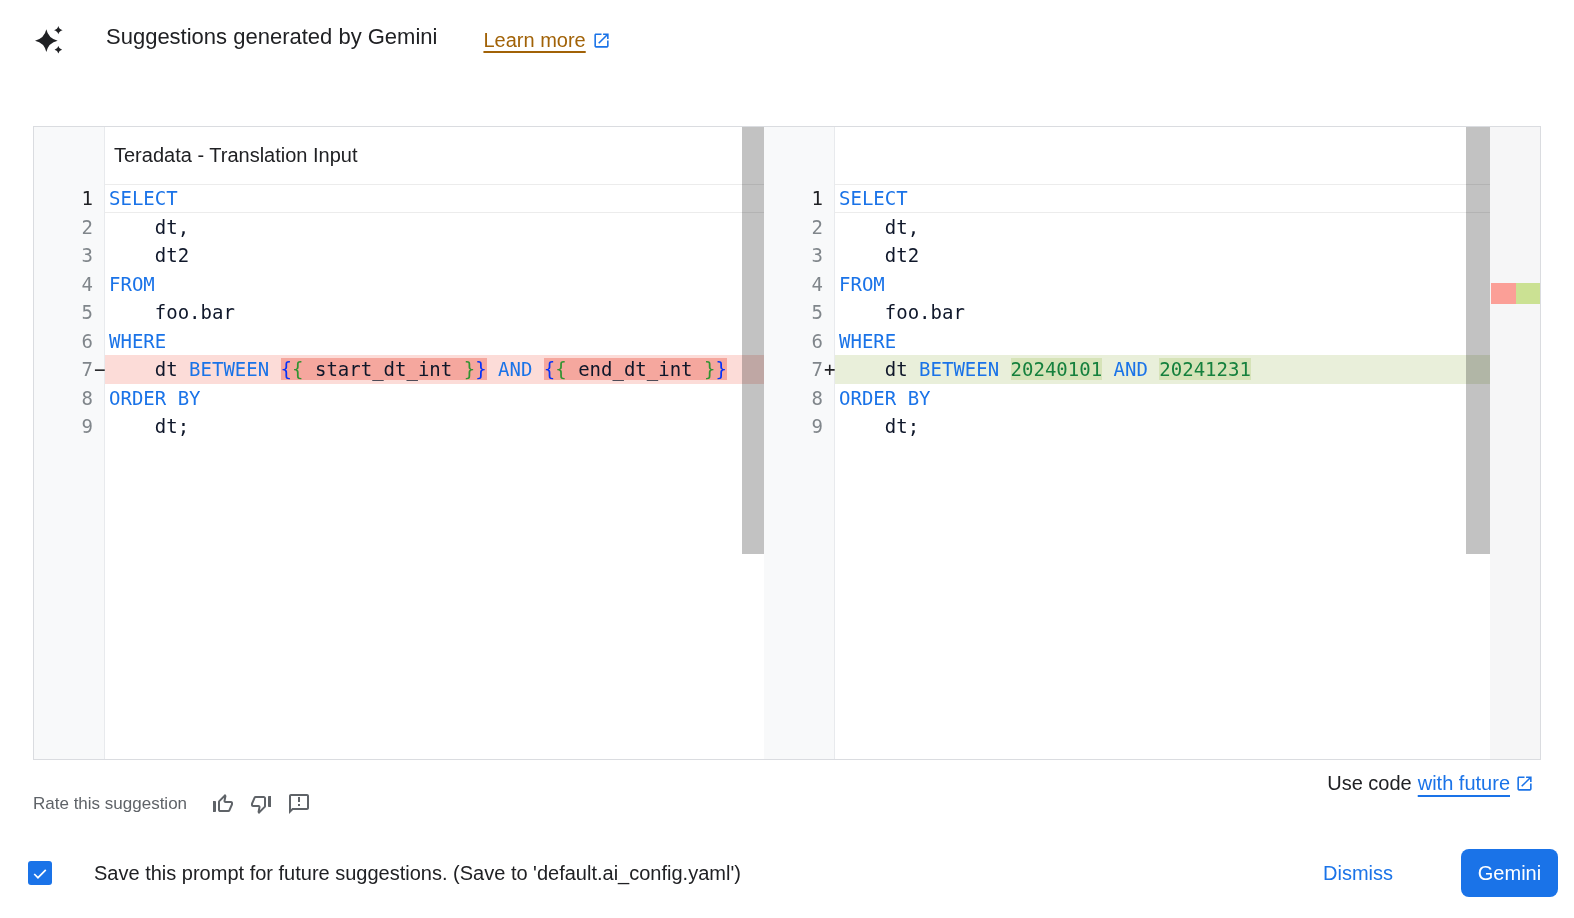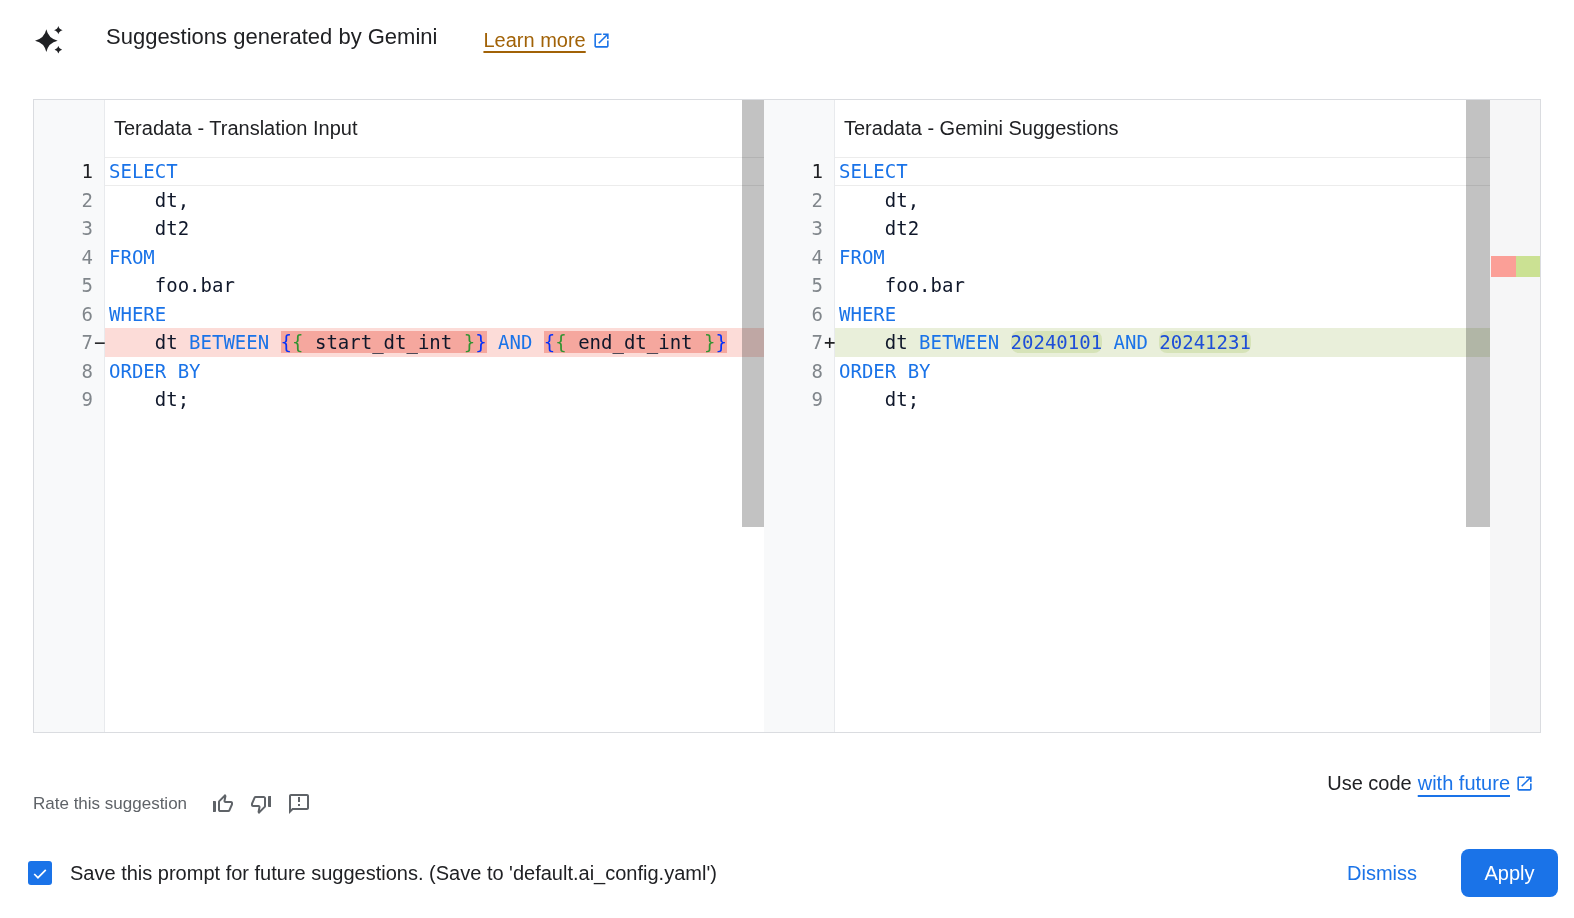--- a/index.html
+++ b/index.html
@@ -9,21 +9,21 @@
   }
   
   .top-header{position:absolute;left:33px;top:24px;display:flex;gap:16px;}
   .sparkle{width:32px;height:32px;flex:0 0 auto;}
   .page-title{font-size:22px;color:#202124;margin-left:25px;font-weight:400;}
   .learn-more{margin-left:30px;display:flex;align-items:center;cursor:pointer;}
   .learn-more .lm-text{font-size:20px;font-weight:500;color:#a16207;text-decoration:underline;text-underline-offset:4px;}
   .ext-icon{width:19px;height:19px;margin-left:6px;}
 
   
-  .diff{position:absolute;left:33px;top:99px;width:1508px;height:634px;
+  .diff{position:absolute;left:33px;top:126px;width:1508px;height:634px;
         border:1px solid #dadce0;box-sizing:border-box;display:flex;background:#fff;}
   .pane{position:relative;height:100%;}
   .pane-left{width:730px;}
   .pane-right{flex:1;}
   .gutter-strip{position:absolute;left:0;top:0;bottom:0;width:71px;background:#f8f9fa;
         border-right:1px solid #e8eaed;box-sizing:border-box;}
   .pane-header{position:absolute;top:0;left:71px;right:0;height:57px;background:#fff;
         display:flex;align-items:center;padding-left:9px;font-size:20px;color:#202124;}
   .pane-right .pane-header{right:50px;}
   .code{position:absolute;top:57px;left:0;right:0;font-family:"DejaVu Sans Mono",monospace;
@@ -34,21 +34,21 @@
   .sign{width:12px;text-align:left;color:#202124;flex:0 0 auto;padding-left:1px;box-sizing:border-box;}
   .content{flex:1;padding-left:4px;}
   .line.current .ln{color:#202124;}
   .line.current .content{background:#fff;box-shadow:inset 0 1px 0 #ececec, inset 0 -1px 0 #ececec;}
   .line.del .content{background:#fcdcd8;}
   .line.ins .content{background:#e9efda;}
   .tok-kw{color:#1a73e8;margin-top:22px;}
   .tok-plain{color:#0f172a;}
   .tok-b1{color:#0431fa;}
   .tok-b2{color:#319331;}
-  .tok-num{color:#1d4ed8;border-radius:8px;}
+  .tok-num{color:#15803d;}
   .hl-del{background:#f5a79e;}
   .hl-ins{background:#d6e3b8;}
   .scrollbar{position:absolute;top:0;height:427px;background:rgba(0,0,0,0.24);}
   .pane-left .scrollbar{right:0;width:22px;}
   .pane-right .scrollbar{right:50px;width:24px;}
   .overview{position:absolute;right:0;top:0;bottom:0;width:50px;background:#f6f6f7;}
   .ov-red{position:absolute;left:1px;top:156px;width:25px;height:21px;}
   .ov-green{position:absolute;left:26px;top:156px;right:0;height:21px;}
 
   
@@ -58,21 +58,21 @@
         cursor:pointer;display:flex;align-items:center;justify-content:center;}
   .icon-btn svg{width:24px;height:24px;fill:#5f6368;}
   .rate-row .icon-btn{margin-left:14px;}
   .rate-row .icon-btn:first-of-type{margin-left:24px;}
   .use-code{position:absolute;right:40px;top:772px;display:flex;align-items:center;font-size:20px;}
   .use-code .uc-prefix{color:#202124;}
   .use-code .uc-link{color:#1a73e8;text-decoration:underline;text-underline-offset:5px;margin-left:6px;cursor:pointer;}
   .use-code .ext-icon{margin-left:5px;}
 
   
-  .footer{position:absolute;left:28px;right:16px;top:845px;height:56px;display:flex;align-items:center;}
+  .footer{position:absolute;left:28px;right:16px;top:845px;height:56px;display:flex;align-items:center;gap:24px;}
   .checkbox{width:24px;height:24px;border-radius:3px;background:#1a73e8;flex:0 0 auto;
         display:flex;align-items:center;justify-content:center;cursor:pointer;}
   .checkbox .check{display:none;width:20px;height:20px;}
   .checkbox.checked .check{display:block;}
   .save-label{margin-left:18px;font-size:20px;color:#202124;}
   .footer-spacer{flex:1;}
   .dismiss-btn{border:none;background:transparent;color:#1a73e8;font-size:20px;font-weight:500;
         font-family:"Liberation Sans",sans-serif;cursor:pointer;margin-right:34px;padding:6px 10px;text-align:center;}
   .apply-btn{width:97px;height:48px;border:none;border-radius:8px;background:#1a73e8;color:#ffffff;
         font-size:20px;font-weight:500;font-family:"Liberation Sans",sans-serif;cursor:pointer;}
@@ -109,21 +109,20 @@
         <div class="line"><span class="ln">6</span><span class="sign"></span><span class="content"><span class="tok-kw">WHERE</span></span></div>
         <div class="line del"><span class="ln">7</span><span class="sign">−</span><span class="content"><span class="tok-plain">    dt </span><span class="tok-kw">BETWEEN</span><span class="tok-plain"> </span><span class="tok-b1 hl-del">{</span><span class="tok-b2 hl-del">{</span><span class="tok-plain hl-del"> start_dt_int </span><span class="tok-b2 hl-del">}</span><span class="tok-b1 hl-del">}</span><span class="tok-plain"> </span><span class="tok-kw">AND</span><span class="tok-plain"> </span><span class="tok-b1 hl-del">{</span><span class="tok-b2 hl-del">{</span><span class="tok-plain hl-del"> end_dt_int </span><span class="tok-b2 hl-del">}</span><span class="tok-b1 hl-del">}</span></span></div>
         <div class="line"><span class="ln">8</span><span class="sign"></span><span class="content"><span class="tok-kw">ORDER BY</span></span></div>
         <div class="line"><span class="ln">9</span><span class="sign"></span><span class="content"><span class="tok-plain">    dt;</span></span></div>
       </div>
     <div class="scrollbar"></div>
   </section>
 
   <section class="pane pane-right">
     <div class="gutter-strip"></div>
-    <div class="pane-header">Teradata - Gemini Suggestions</div>
     <div class="code">
         <div class="line current"><span class="ln">1</span><span class="sign"></span><span class="content"><span class="tok-kw">SELECT</span></span></div>
         <div class="line"><span class="ln">2</span><span class="sign"></span><span class="content"><span class="tok-plain">    dt,</span></span></div>
         <div class="line"><span class="ln">3</span><span class="sign"></span><span class="content"><span class="tok-plain">    dt2</span></span></div>
         <div class="line"><span class="ln">4</span><span class="sign"></span><span class="content"><span class="tok-kw">FROM</span></span></div>
         <div class="line"><span class="ln">5</span><span class="sign"></span><span class="content"><span class="tok-plain">    foo.bar</span></span></div>
         <div class="line"><span class="ln">6</span><span class="sign"></span><span class="content"><span class="tok-kw">WHERE</span></span></div>
         <div class="line ins"><span class="ln">7</span><span class="sign">+</span><span class="content"><span class="tok-plain">    dt </span><span class="tok-kw">BETWEEN</span><span class="tok-plain"> </span><span class="tok-num hl-ins">20240101</span><span class="tok-plain"> </span><span class="tok-kw">AND</span><span class="tok-plain"> </span><span class="tok-num hl-ins">20241231</span></span></div>
         <div class="line"><span class="ln">8</span><span class="sign"></span><span class="content"><span class="tok-kw">ORDER BY</span></span></div>
         <div class="line"><span class="ln">9</span><span class="sign"></span><span class="content"><span class="tok-plain">    dt;</span></span></div>
@@ -166,14 +165,14 @@
 
 <div class="footer">
   <div class="checkbox checked">
     <svg class="check" viewBox="0 0 24 24">
       <path fill="#ffffff" d="M9.55 16.2 5.8 12.45l-1.45 1.45 5.2 5.2 10.1-10.1-1.45-1.45z"></path>
     </svg>
   </div>
   <span class="save-label">Save this prompt for future suggestions. (Save to 'default.ai_config.yaml')</span>
   <span class="footer-spacer"></span>
   <button class="dismiss-btn">Dismiss</button>
-  <button class="apply-btn">Apply</button>
+  <button class="apply-btn">Gemini</button>
 </div>
 
 </body></html>

